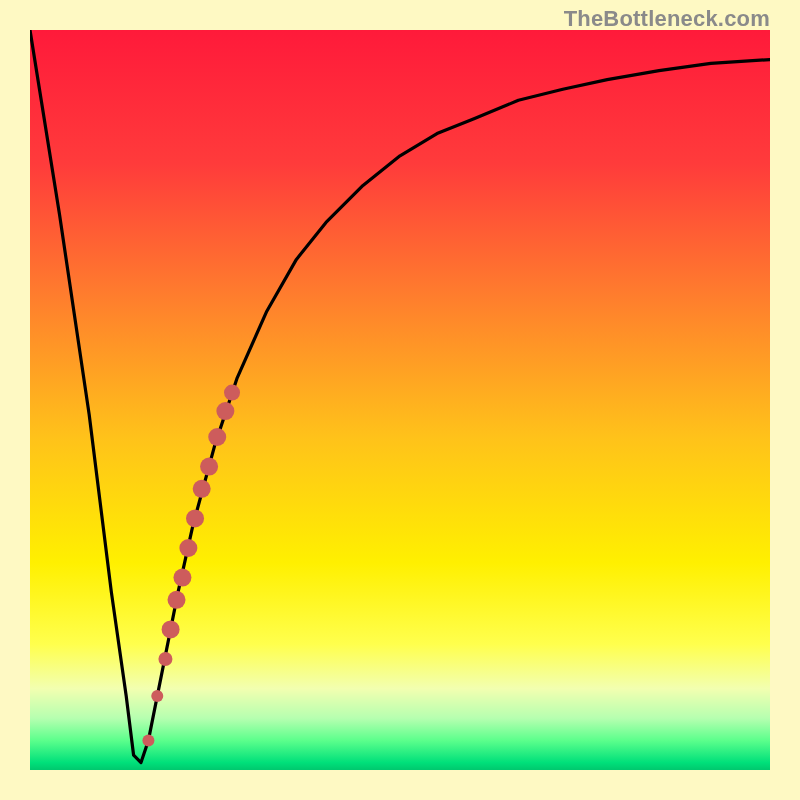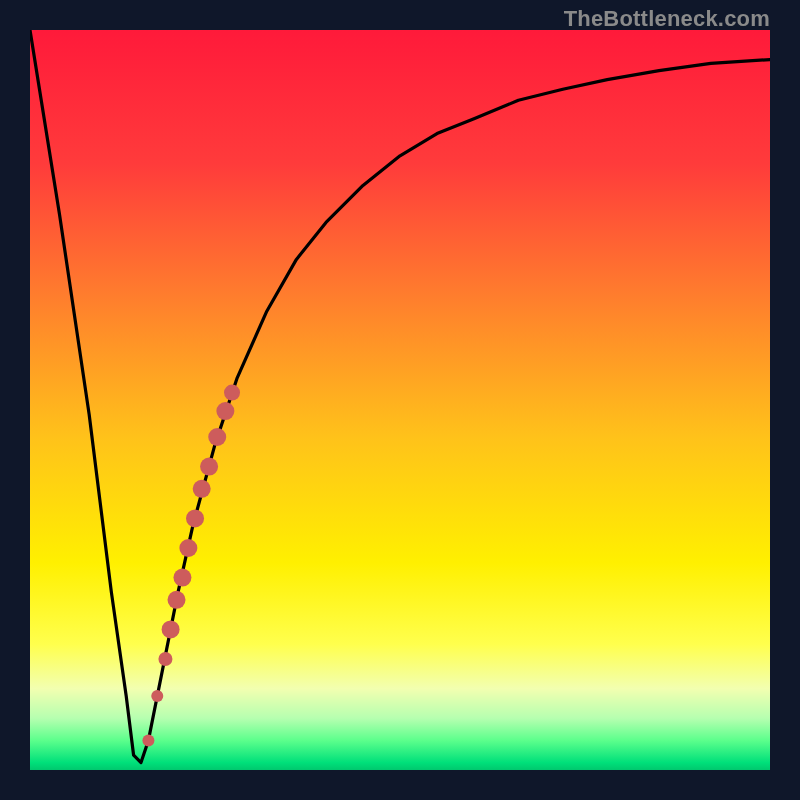--- a/index.html
+++ b/index.html
@@ -9,21 +9,21 @@
     height: 800px;
     background: #000;
     overflow: hidden;
   }
   .frame {
     position: absolute;
     left: 0;
     top: 0;
     width: 800px;
     height: 800px;
-    background: #0f172a;
+    background: #fef9c3;
   }
   .plot-area {
     position: absolute;
     left: 30px;
     top: 30px;
     width: 740px;
     height: 740px;
     overflow: hidden;
   }
   .watermark {

